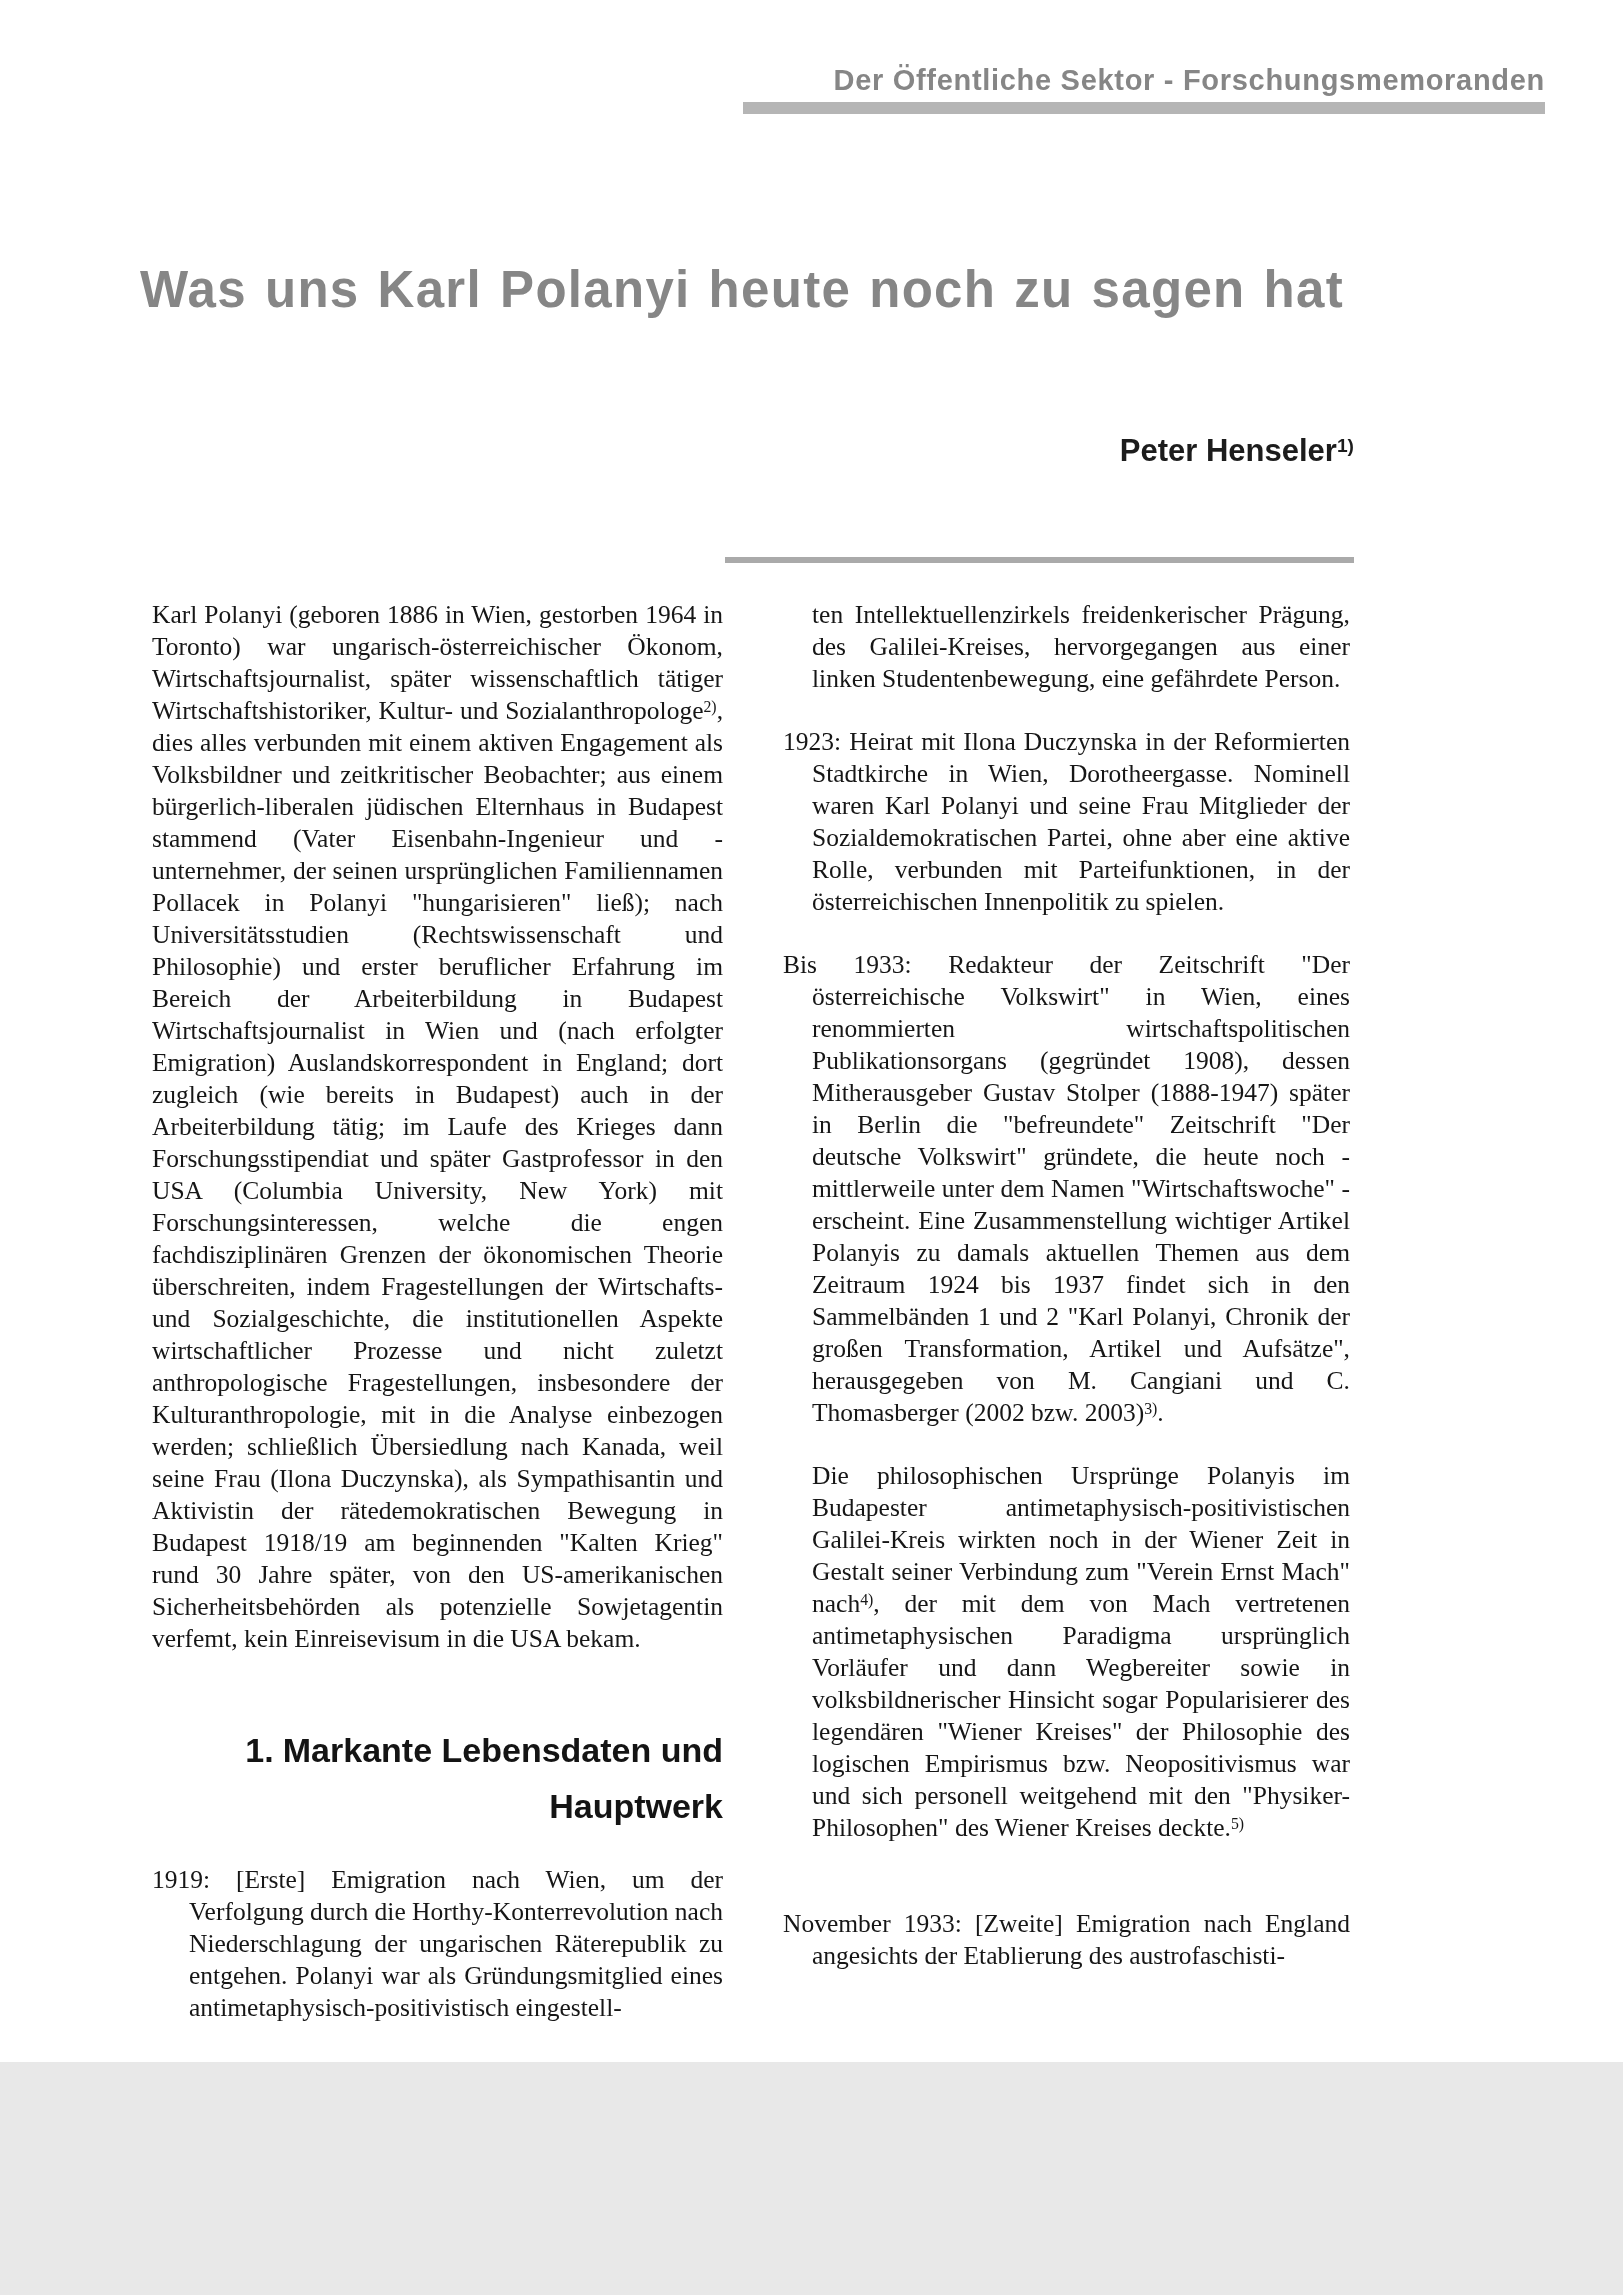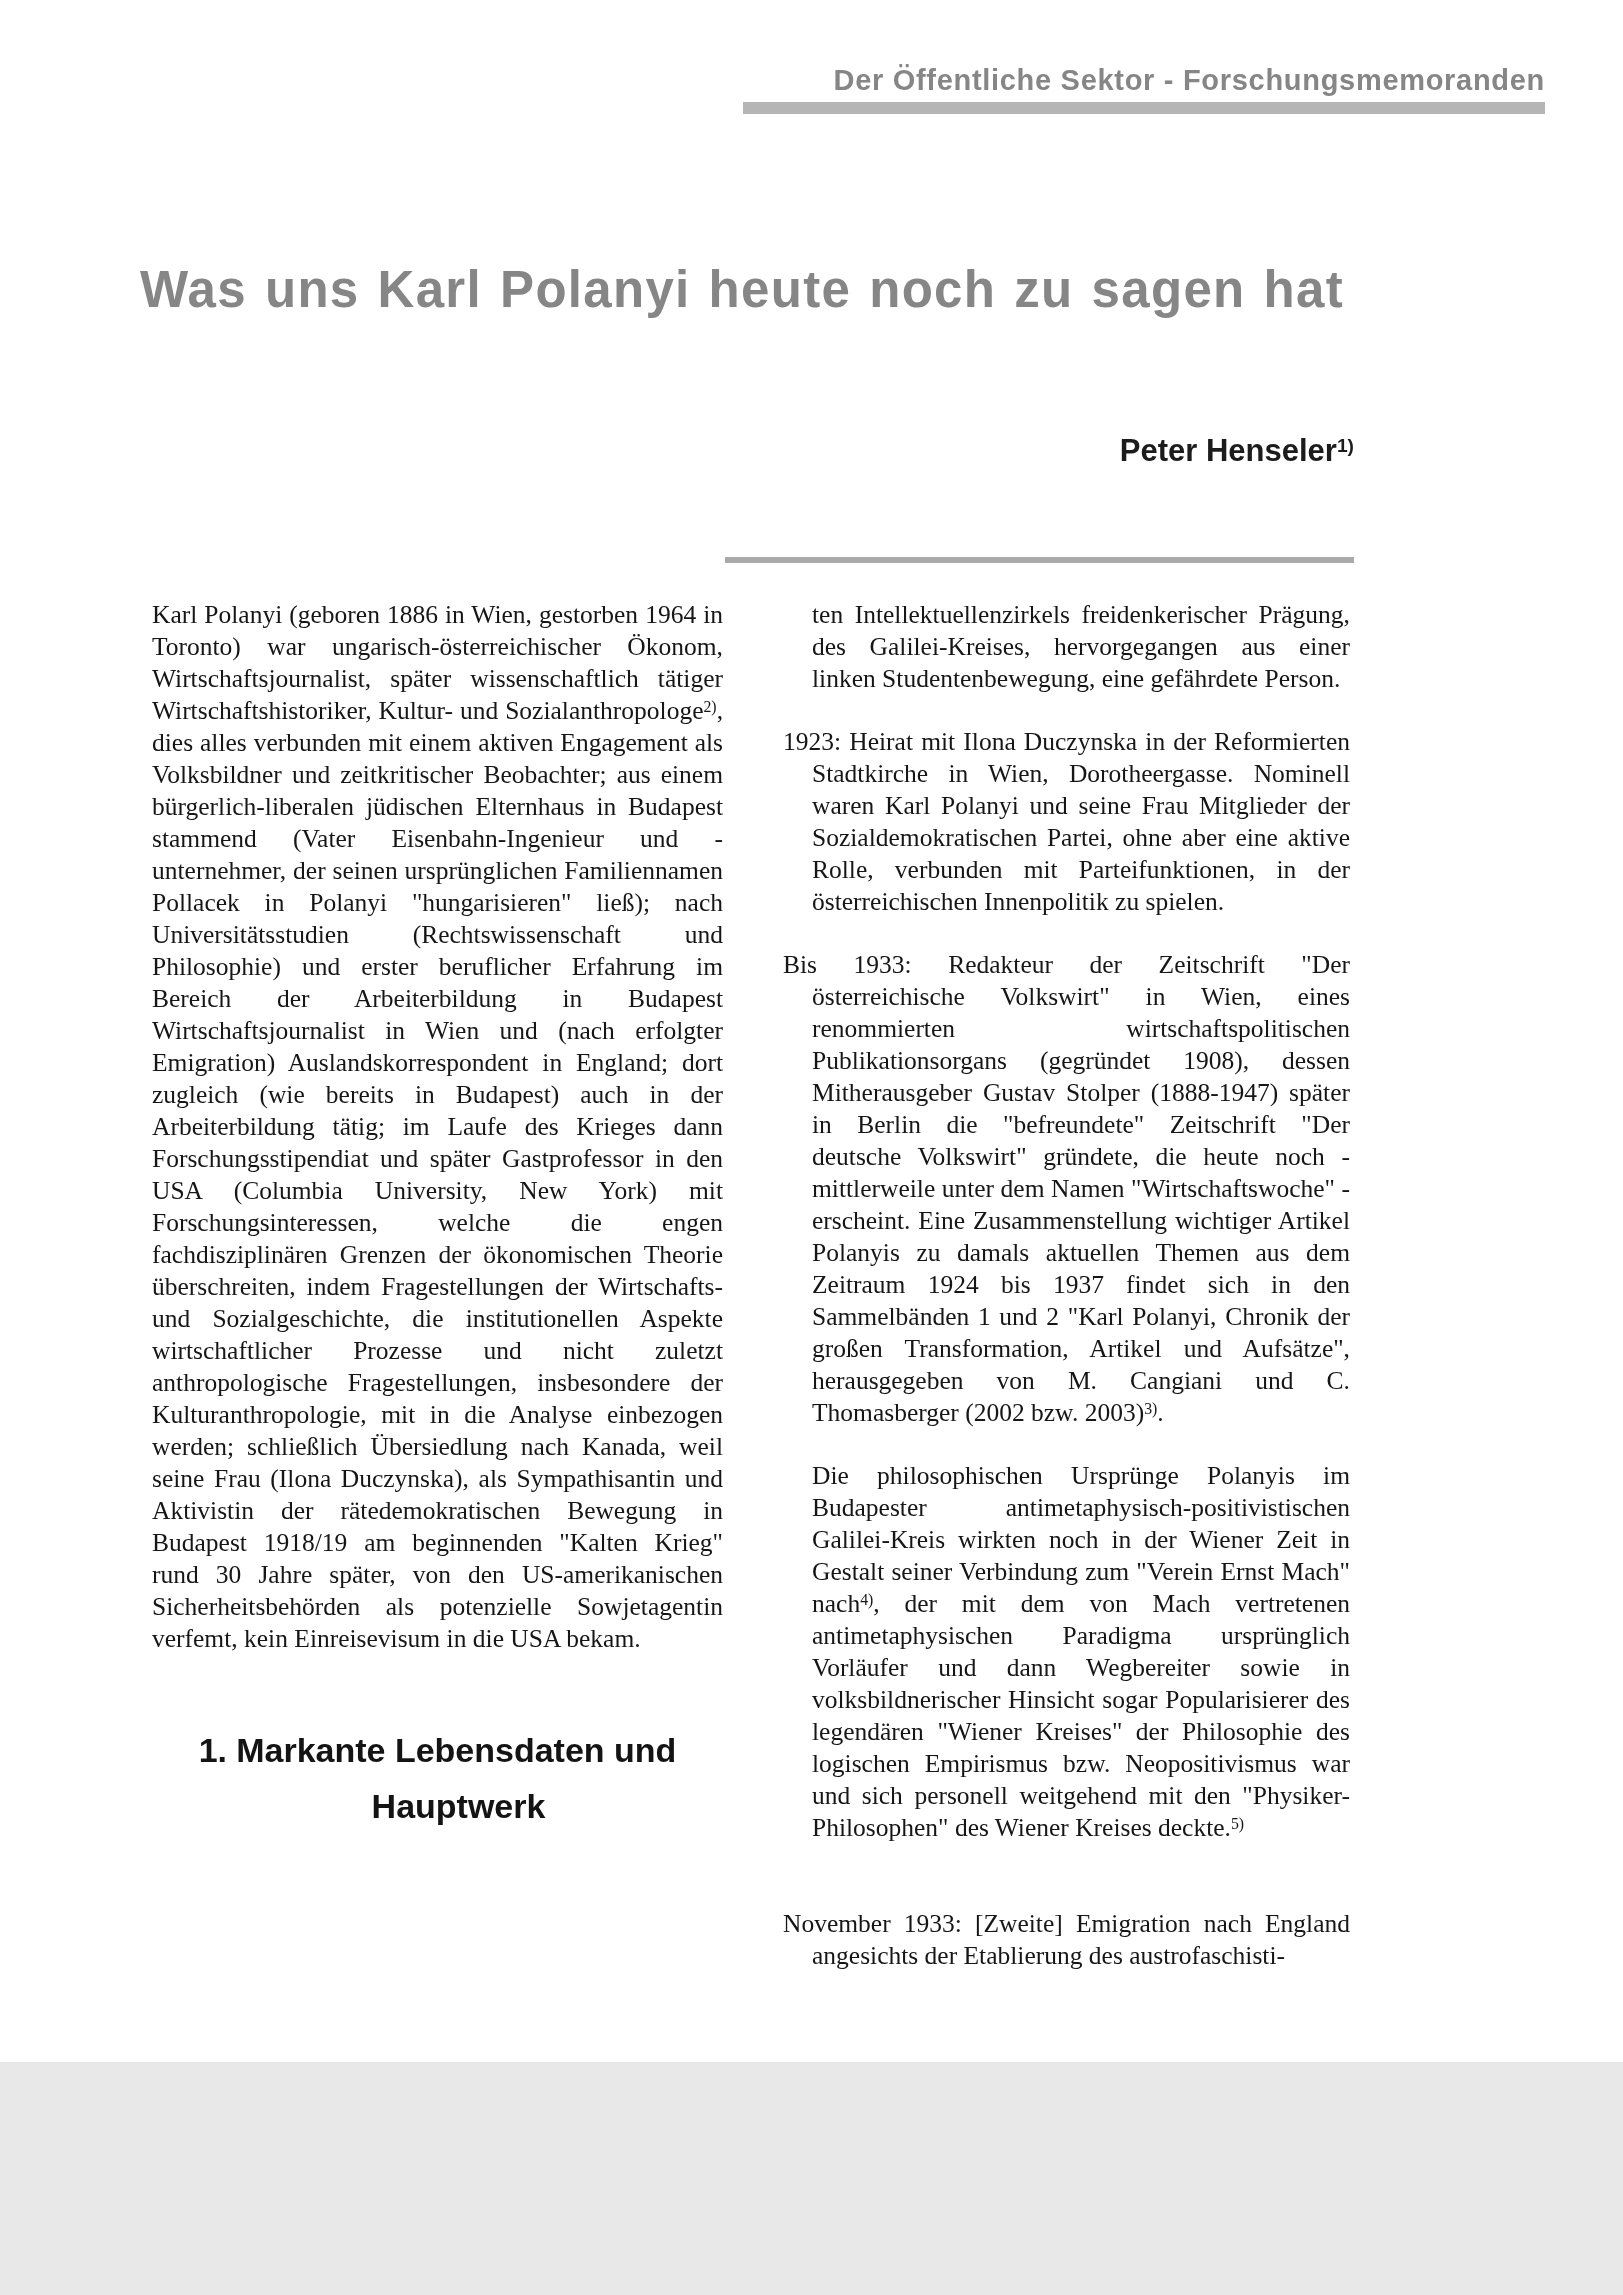--- a/index.html
+++ b/index.html
@@ -35,21 +35,21 @@
   }
   .entry-left{padding-left:37px;text-indent:-37px;}
   .entry-right{padding-left:29px;text-indent:-29px;}
   .cont{padding-left:29px;}
   .gap{margin-top:31px;}
   .gap-large{margin-top:64px;}
   .para sup{font-size:0.62em;position:relative;top:-0.45em;line-height:0;vertical-align:baseline;}
   .section-heading{
     margin:67px 0 30px 0;padding-left:42px;text-indent:-42px;
     font-family:"Liberation Sans",sans-serif;font-weight:bold;font-size:34px;
-    line-height:56px;color:#141414;text-align:center;
+    line-height:56px;color:#141414;text-align:right;
   }
   .section-heading .num{padding-right:9.2px;}
   
   .footer-issue{
     position:absolute;left:154px;top:2159px;
     font-family:"Liberation Sans",sans-serif;font-weight:bold;font-size:29.4px;color:#1c1c1c;
   }
   .footer-page{
     position:absolute;left:707px;top:2159px;width:105px;text-align:center;
     font-family:"Liberation Sans",sans-serif;font-weight:bold;font-size:29.4px;color:#1c1c1c;
@@ -77,20 +77,21 @@
 
   <h1 class="article-title">Was uns Karl Polanyi heute noch zu sagen hat</h1>
   <div class="author-line">
     <span>Peter Henseler</span><sup>1)</sup>
   </div>
   <div class="author-rule"></div>
 
   <div class="col col-left">
     <p class="para"><span>Karl Polanyi (geboren 1886 in Wien, gestorben 1964 in Toronto) war ungarisch-österreichischer Ökonom, Wirtschaftsjournalist, später wissenschaftlich tätiger Wirtschaftshistoriker, Kultur- und Sozialanthropologe</span><sup>2)</sup><span>, dies alles verbunden mit einem aktiven Engagement als Volksbildner und zeitkritischer Beobachter; aus einem bürgerlich-liberalen jüdischen Elternhaus in Budapest stammend (Vater Eisenbahn-Ingenieur und -unternehmer, der seinen ursprünglichen Familiennamen Pollacek in Polanyi "hungarisieren" ließ); nach Universitätsstudien (Rechtswissenschaft und Philosophie) und erster beruflicher Erfahrung im Bereich der Arbeiterbildung in Budapest Wirtschaftsjournalist in Wien und (nach erfolgter Emigration) Auslandskorrespondent in England; dort zugleich (wie bereits in Budapest) auch in der Arbeiterbildung tätig; im Laufe des Krieges dann Forschungsstipendiat und später Gastprofessor in den USA (Columbia University, New York) mit Forschungsinteressen, welche die engen fachdisziplinären Grenzen der ökonomischen Theorie überschreiten, indem Fragestellungen der Wirtschafts- und Sozialgeschichte, die institutionellen Aspekte wirtschaftlicher Prozesse und nicht zuletzt anthropologische Fragestellungen, insbesondere der Kulturanthropologie, mit in die Analyse einbezogen werden; schließlich Übersiedlung nach Kanada, weil seine Frau (Ilona Duczynska), als Sympathisantin und Aktivistin der rätedemokratischen Bewegung in Budapest 1918/19 am beginnenden "Kalten Krieg" rund 30 Jahre später, von den US-amerikanischen Sicherheitsbehörden als potenzielle Sowjetagentin verfemt, kein Einreisevisum in die USA bekam.</span></p>
     <h2 class="section-heading"><span class="num">1.</span><span>Markante Lebensdaten und Hauptwerk</span></h2>
+    <p class="para entry-left">1919: [Erste] Emigration nach Wien, um der Verfolgung durch die Horthy-Konterrevolution nach Niederschlagung der ungarischen Räterepublik zu entgehen. Polanyi war als Gründungsmitglied eines antimetaphysisch-positivistisch eingestell-</p>
   </div>
 
   <div class="col col-right">
     <p class="para cont">ten Intellektuellenzirkels freidenkerischer Prägung, des Galilei-Kreises, hervorgegangen aus einer linken Studentenbewegung, eine gefährdete Person.</p>
     <p class="para entry-right gap">1923: Heirat mit Ilona Duczynska in der Reformierten Stadtkirche in Wien, Dorotheergasse. Nominell waren Karl Polanyi und seine Frau Mitglieder der Sozialdemokratischen Partei, ohne aber eine aktive Rolle, verbunden mit Parteifunktionen, in der österreichischen Innenpolitik zu spielen.</p>
     <p class="para entry-right gap"><span>Bis 1933: Redakteur der Zeitschrift "Der österreichische Volkswirt" in Wien, eines renommierten wirtschaftspolitischen Publikationsorgans (gegründet 1908), dessen Mitherausgeber Gustav Stolper (1888-1947) später in Berlin die "befreundete" Zeitschrift "Der deutsche Volkswirt" gründete, die heute noch - mittlerweile unter dem Namen "Wirtschaftswoche" - erscheint. Eine Zusammenstellung wichtiger Artikel Polanyis zu damals aktuellen Themen aus dem Zeitraum 1924 bis 1937 findet sich in den Sammelbänden 1 und 2 "Karl Polanyi, Chronik der großen Transformation, Artikel und Aufsätze", herausgegeben von M. Cangiani und C. Thomasberger (2002 bzw. 2003)</span><sup>3)</sup><span>.</span></p>
     <p class="para cont gap"><span>Die philosophischen Ursprünge Polanyis im Budapester antimetaphysisch-positivistischen Galilei-Kreis wirkten noch in der Wiener Zeit in Gestalt seiner Verbindung zum "Verein Ernst Mach" nach</span><sup>4)</sup><span>, der mit dem von Mach vertretenen antimetaphysischen Paradigma ursprünglich Vorläufer und dann Wegbereiter sowie in volksbildnerischer Hinsicht sogar Popularisierer des legendären "Wiener Kreises" der Philosophie des logischen Empirismus bzw. Neopositivismus war und sich personell weitgehend mit den "Physiker-Philosophen" des Wiener Kreises deckte.</span><sup>5)</sup></p>
     <p class="para entry-right gap-large">November 1933: [Zweite] Emigration nach England angesichts der Etablierung des austrofaschisti-</p>
   </div>
 

